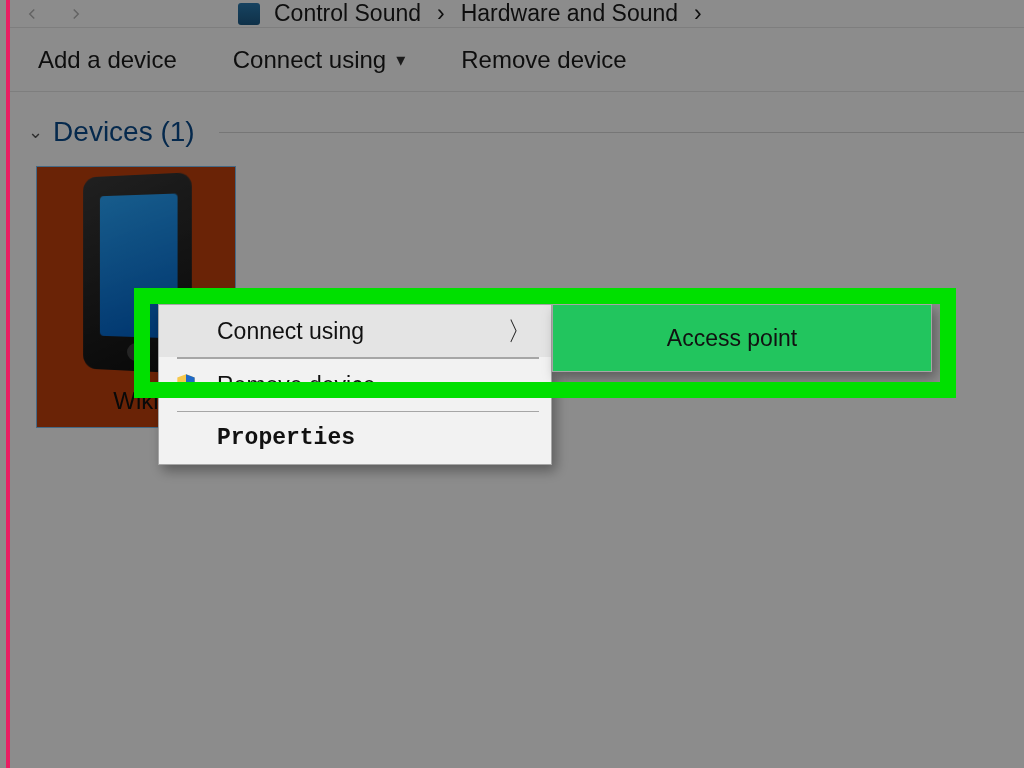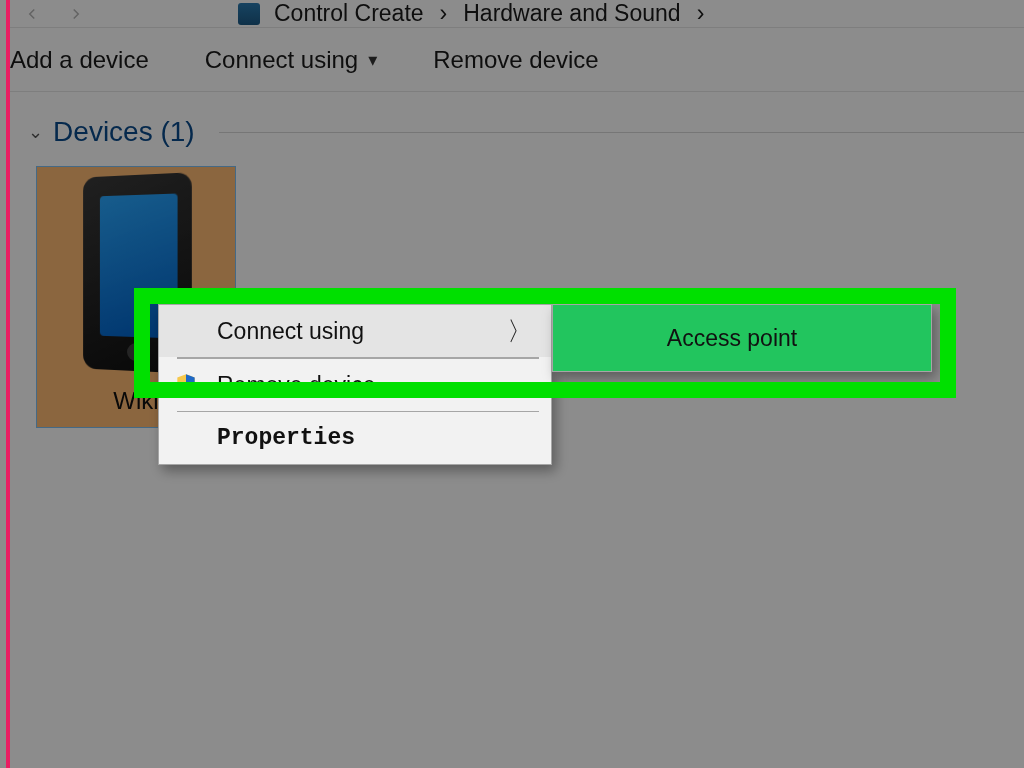--- a/index.html
+++ b/index.html
@@ -53,20 +53,21 @@
     margin-right:6px;
     background:linear-gradient(#2a7ab0,#1c5a85);
     border-radius:3px;
     position:relative;
   }
   .toolbar{
     height:64px;
     display:flex;
     align-items:center;
     gap:56px;
+    padding-left:28px;
     font-size:24px;
     color:#1a1a1a;
     border-bottom:1px solid #e5e5e5;
   }
   .toolbar-item{display:flex;align-items:center;gap:10px;cursor:default;}
   .toolbar-item .chev{font-size:18px;color:#333;}
   .section-header{
     display:flex;
     align-items:center;
     gap:10px;
@@ -81,21 +82,21 @@
   .section-rule{
     flex:1;height:1px;background:#d8d8d8;margin-left:14px;
   }
   .devices-area{
     padding:10px 0 0 26px;
     position:relative;
   }
   .device-item{
     width:200px;
     padding:8px 6px 12px 6px;
-    background:#fdba74;
+    background:#c2410c;
     border:1px solid #7ec0f2;
     text-align:center;
   }
   .phone{
     width:112px;height:196px;margin:0 auto;
     position:relative;
   }
   .phone-body{
     position:absolute;inset:0;
     background:linear-gradient(155deg,#3b3b3b,#0e0e0e);
@@ -193,21 +194,21 @@
           <polyline points="15 18 9 12 15 6"></polyline>
         </svg>
     </div>
     <div class="nav-btn">
       <svg width="18" height="18" viewBox="0 0 24 24" fill="none" stroke="#b5b5b5" stroke-width="2">
           <polyline points="9 18 15 12 9 6"></polyline>
         </svg>
     </div>
     <div class="addr-crumb">
       <div class="cp-icon"></div>
-      <span>Control Create</span>
+      <span>Control Sound</span>
       <span class="addr-sep">›</span>
       <span>Hardware and Sound</span>
       <span class="addr-sep">›</span>
     </div>
   </div>
 
   <div class="toolbar">
     <div class="toolbar-item">
       <span>Add a device</span>
     </div>

